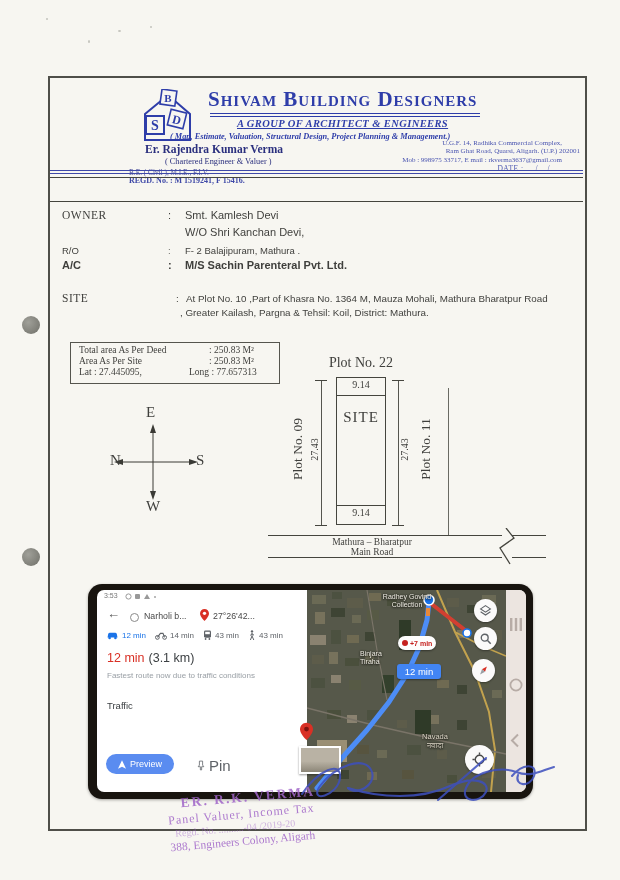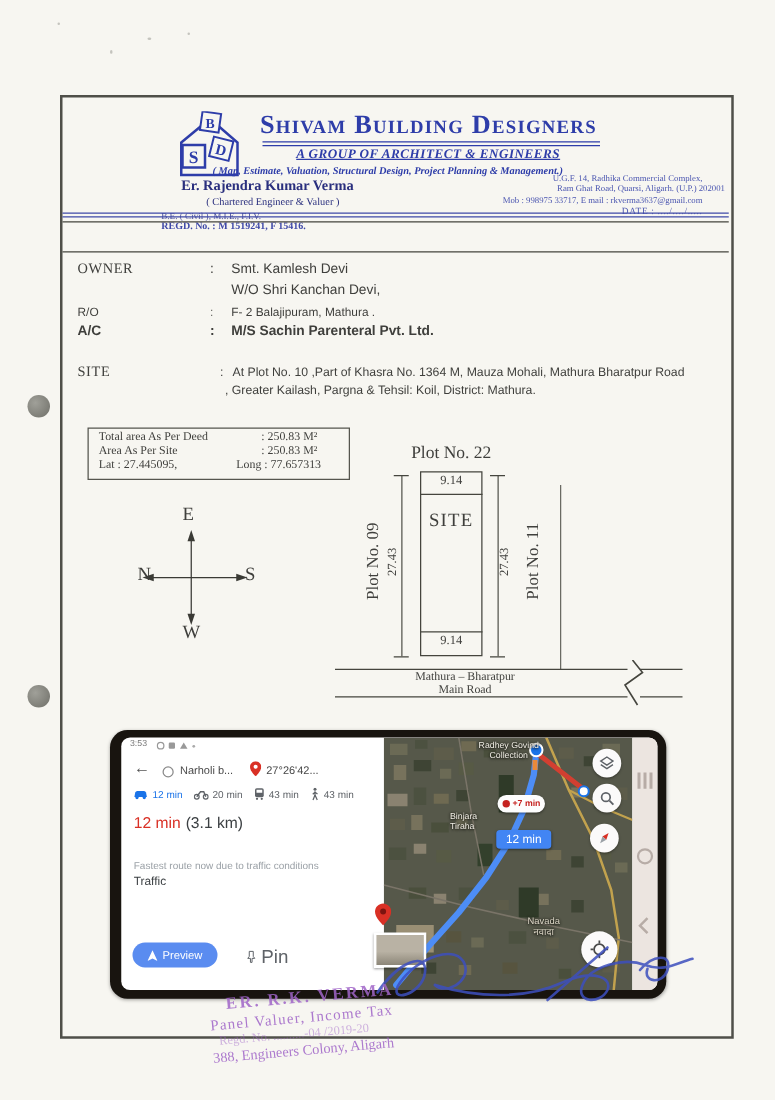--- a/index.html
+++ b/index.html
@@ -177,21 +177,21 @@
           <circle cx="9.4" cy="8" r="1.3" fill="currentColor"></circle>
       </svg>
       <span>12 min</span>
     </div>
     <div class="mode" style="left:58px;top:40px;">
       <svg width="12" height="10" viewBox="0 0 12 10">
         <circle cx="2.4" cy="7.4" r="1.9" fill="none" stroke="currentColor" stroke-width="1"></circle>
         <circle cx="9.6" cy="7.4" r="1.9" fill="none" stroke="currentColor" stroke-width="1"></circle>
         <path d="M2.4,7.4 L5.4,3.4 L8,3.4 L9.6,7.4" fill="none" stroke="currentColor" stroke-width="1.1"></path>
       </svg>
-      <span>20 min</span>
+      <span>14 min</span>
     </div>
     <div class="mode" style="left:106px;top:40px;">
       <svg width="9" height="10" viewBox="0 0 9 10">
         <rect x="1" y="0.5" width="7" height="7.2" rx="1.4" fill="currentColor"></rect>
         <rect x="2.2" y="1.8" width="4.6" height="2.4" fill="#fff"></rect>
         <circle cx="2.6" cy="9" r="0.9" fill="currentColor"></circle>
           <circle cx="6.4" cy="9" r="0.9" fill="currentColor"></circle>
       </svg>
       <span>43 min</span>
     </div>
@@ -200,21 +200,21 @@
         <circle cx="4" cy="1.4" r="1.2" fill="currentColor"></circle>
         <path d="M4,3 L4,6 M4,6 L2.4,10 M4,6 L5.8,10 M4,3.8 L2.2,5.4 M4,3.8 L6,5.2" stroke="currentColor" stroke-width="1" fill="none"></path>
       </svg>
       <span>43 min</span>
     </div>
 
     <div class="abs sans" style="left:10px;top:61px;font-size:12.5px;display:flex;gap:4px;">
       <span style="color:#d93025;">12 min</span>
       <span style="color:#3c4043;">(3.1 km)</span>
     </div>
-    <div class="abs sans" style="left:10px;top:98px;font-size:8px;color:#9aa0a6;">Fastest route now due to traffic conditions</div>
+    <div class="abs sans" style="left:10px;top:81px;font-size:8px;color:#9aa0a6;">Fastest route now due to traffic conditions</div>
     <div class="abs sans" style="left:10px;top:110px;font-size:9.5px;color:#3c4043;">Traffic</div>
 
     <div class="abs" style="left:9px;top:164px;width:68px;height:20px;background:#5a8cf0;border-radius:11px;display:flex;align-items:center;justify-content:center;gap:4px;">
       <svg width="8" height="9" viewBox="0 0 12 13">
         <path d="M6,0 L12,13 L6,10 L0,13 Z" fill="#fff"></path>
       </svg>
       <span class="sans" style="font-size:9px;color:#fff;">Preview</span>
     </div>
     <div class="abs" style="left:100px;top:167px;display:flex;align-items:center;gap:4px;">
       <svg width="8" height="11" viewBox="0 0 10 13">

